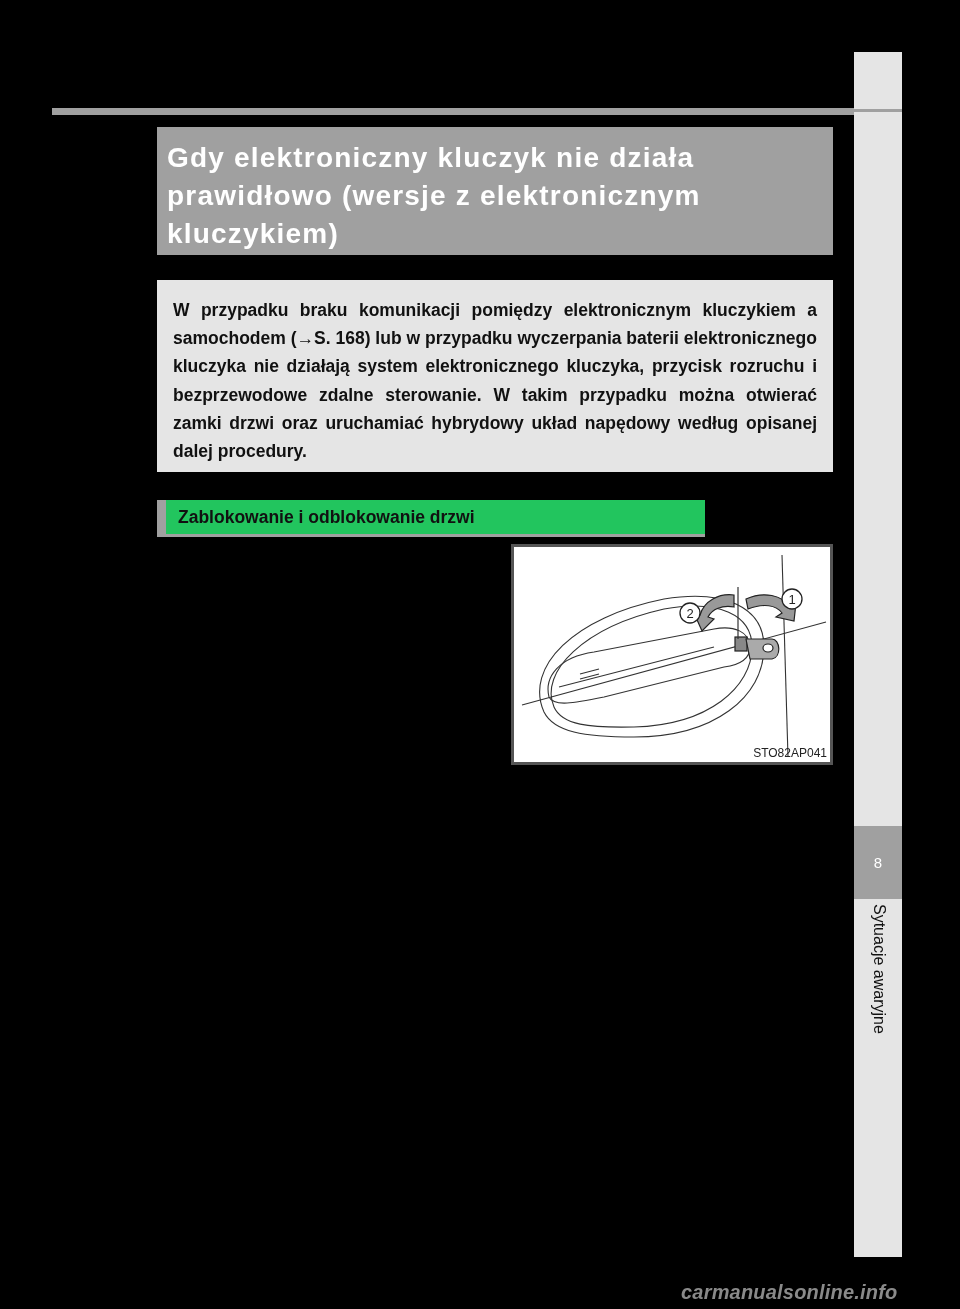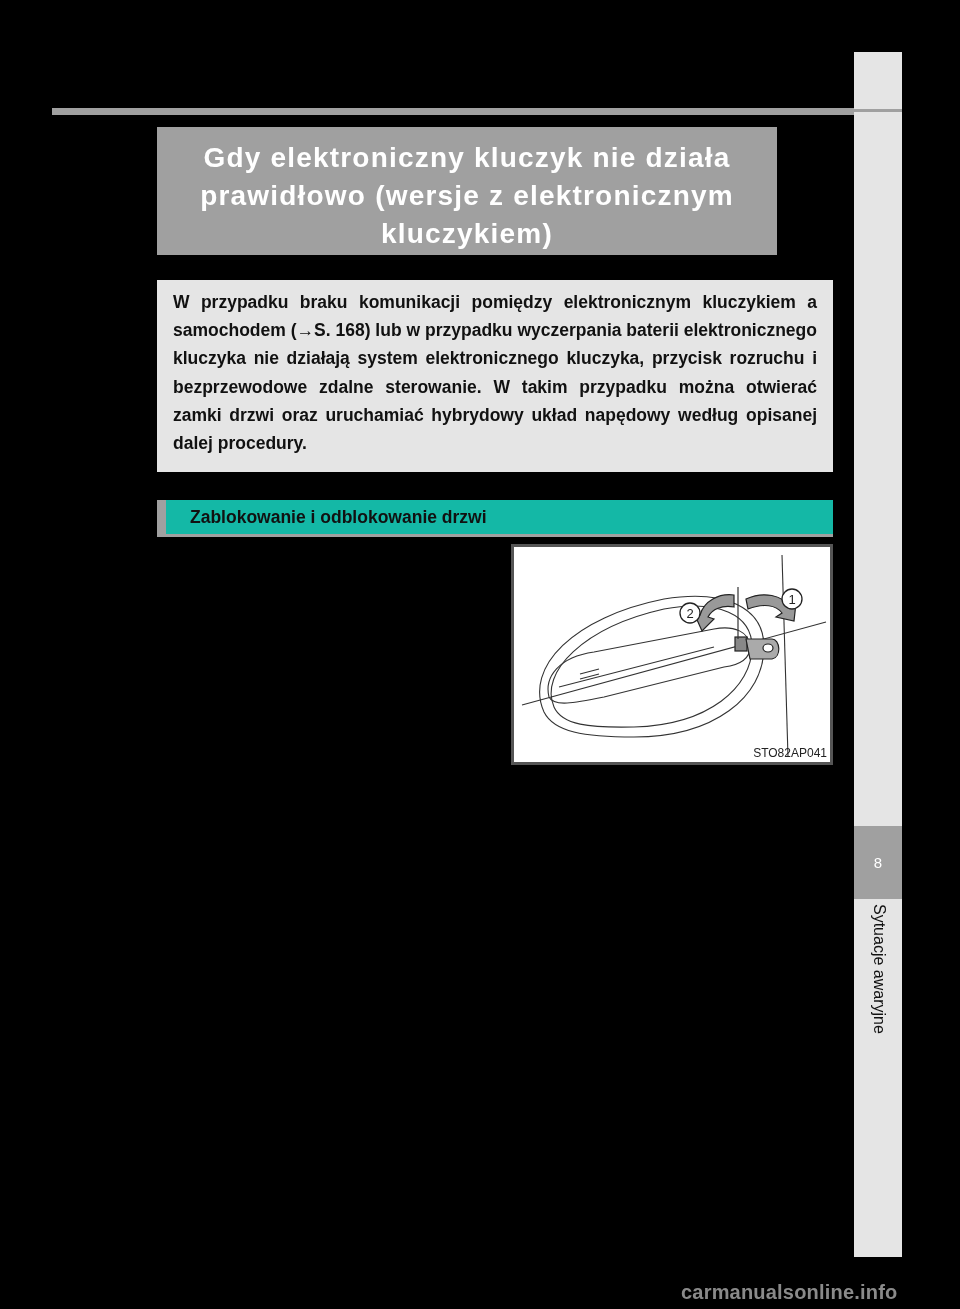--- a/index.html
+++ b/index.html
@@ -3,30 +3,30 @@
 <meta charset="utf-8">
 <style>
   html, body { margin:0; padding:0; }
   body { width:960px; height:1309px; background:#000; position:relative; overflow:hidden; font-family:"Liberation Sans", sans-serif; }
   .top-rule { position:absolute; left:52px; top:108px; width:802px; height:7px; background:#a0a0a0; }
   .sidebar { position:absolute; left:854px; top:52px; width:48px; height:1205px; background:#e5e5e5; }
   .sidebar-rule { position:absolute; left:0; top:57px; width:48px; height:3px; background:#a0a0a0; }
   .chapter-tab { position:absolute; left:0; top:774px; width:48px; height:73px; background:#a0a0a0; color:#fff; font-size:15px; display:flex; align-items:center; justify-content:center; }
   .chapter-label { position:absolute; left:0; top:848px; width:48px; height:260px; }
   .chapter-label span { position:absolute; left:34px; top:4px; transform-origin:0 0; transform:rotate(90deg); white-space:nowrap; font-size:16px; color:#111; }
-  .title-box { position:absolute; left:157px; top:127px; width:620px; height:128px; background:#a0a0a0; box-sizing:border-box; padding:12px 10px;text-align:center; }
+  .title-box { position:absolute; left:157px; top:127px; width:676px; height:128px; background:#a0a0a0; box-sizing:border-box; padding:12px 10px; }
   .title-box h1 { margin:0; color:#fff; font-size:28px; line-height:38px; font-weight:bold; letter-spacing:1.2px; }
-  .intro-box { position:absolute; left:157px; top:280px; width:676px; height:192px; background:#e5e5e5; box-sizing:border-box; padding:8px 16px 0 16px; }
+  .intro-box { position:absolute; left:157px; top:280px; width:676px; height:192px; background:#e5e5e5; box-sizing:border-box; padding:16px 16px 0 16px; }
   .intro-box p { margin:0; font-size:17.5px; line-height:28.2px; font-weight:bold; color:#111; text-align:justify; }
-  .sub-box { position:absolute; left:157px; top:500px; width:676px; height:37px; background:#14b8a6; border-left:9px solid #a0a0a0; border-bottom:3px solid #a0a0a0; box-sizing:border-box; padding-left:24px; display:flex; align-items:center; }
+  .sub-box { position:absolute; left:157px; top:500px; width:548px; height:37px; background:#22c55e; border-left:9px solid #a0a0a0; border-bottom:3px solid #a0a0a0; box-sizing:border-box; padding-left:12px; display:flex; align-items:center; }
   .sub-box h2 { margin:0; font-size:17.5px; font-weight:bold; color:#111; }
   .figure { position:absolute; left:511px; top:544px; width:322px; height:221px; background:#fff; border:3px solid #555; box-sizing:border-box; }
   .figure svg { position:absolute; left:0; top:0; }
   .fig-code { position:absolute; right:3px; bottom:2px; font-size:12px; color:#222; }
-  .watermark { position:absolute; left:681px; top:1281px; font-size:20px; font-weight:bold; color:#8a8a8a; letter-spacing:0.2px; }
+  .watermark { position:absolute; left:681px; top:1281px; font-size:20px; font-weight:bold; color:#8a8a8a; letter-spacing:0.2px;font-style:italic; }
 </style>
 </head>
 <body>
 
 <div class="top-rule"></div>
 
 <div class="sidebar">
   <div class="sidebar-rule"></div>
   <div class="chapter-tab">
     <span>8</span>

